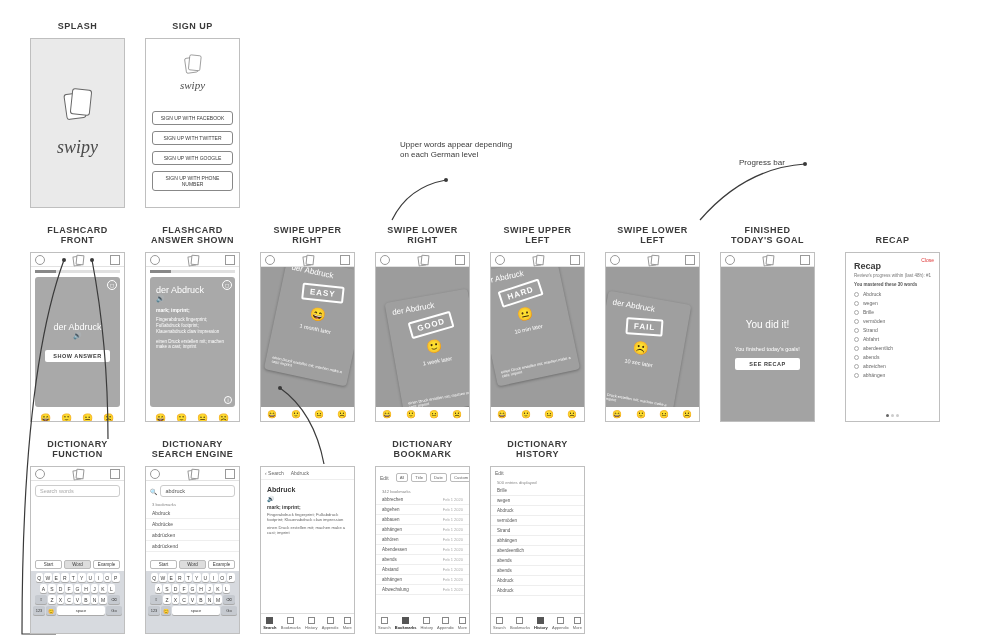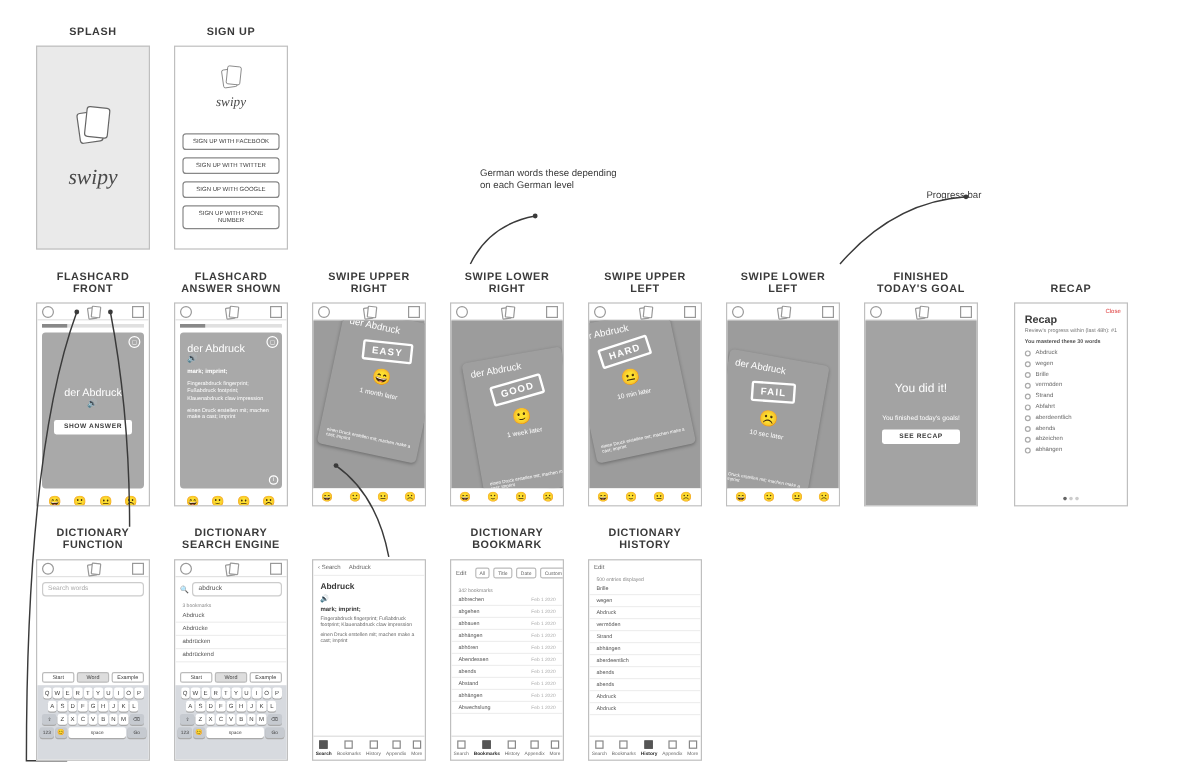--- a/index.html
+++ b/index.html
@@ -170,27 +170,27 @@
         </div>
       <div class="brand">swipy</div>
       <div class="pill">SIGN UP WITH FACEBOOK</div>
       <div class="pill">SIGN UP WITH TWITTER</div>
       <div class="pill">SIGN UP WITH GOOGLE</div>
       <div class="pill">SIGN UP WITH PHONE NUMBER</div>
     </div>
   </div>
 
 
-  <div class="ann" style="left:370px;top:130px;width:120px;">German words these depending on each German level</div>
+  <div class="ann" style="left:370px;top:130px;width:120px;">Upper words appear depending on each German level</div>
   <svg class="arrow" style="left:358px;top:162px;width:60px;height:60px;">
     <circle cx="58" cy="8" r="2"></circle>
       <path d="M58 8 Q 20 15 4 48"></path>
   </svg>
 
-  <div class="ann" style="left:742px;top:148px;">Progress bar</div>
+  <div class="ann" style="left:709px;top:148px;">Progress bar</div>
   <svg class="arrow" style="left:660px;top:150px;width:120px;height:70px;">
     <circle cx="115" cy="4" r="2"></circle>
       <path d="M115 4 Q 55 8 10 60"></path>
   </svg>
 </div>
 
 <div class="row" style="position:relative;">
 
   <div class="col">
     <div class="col-title">FLASHCARD

